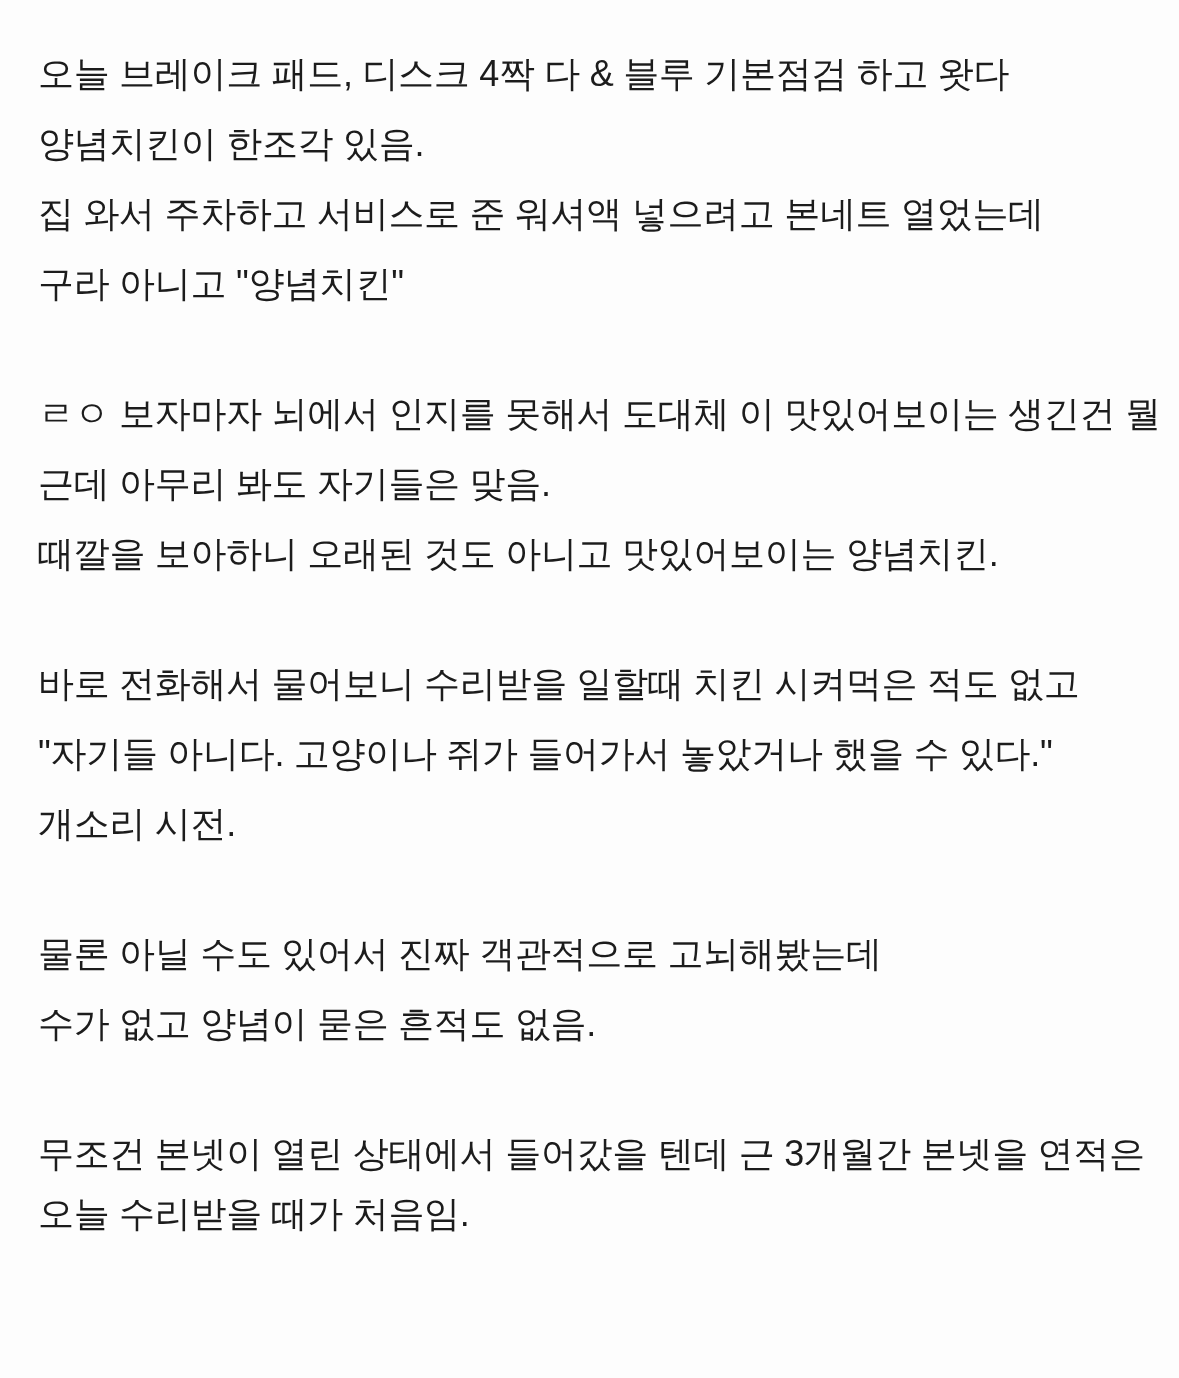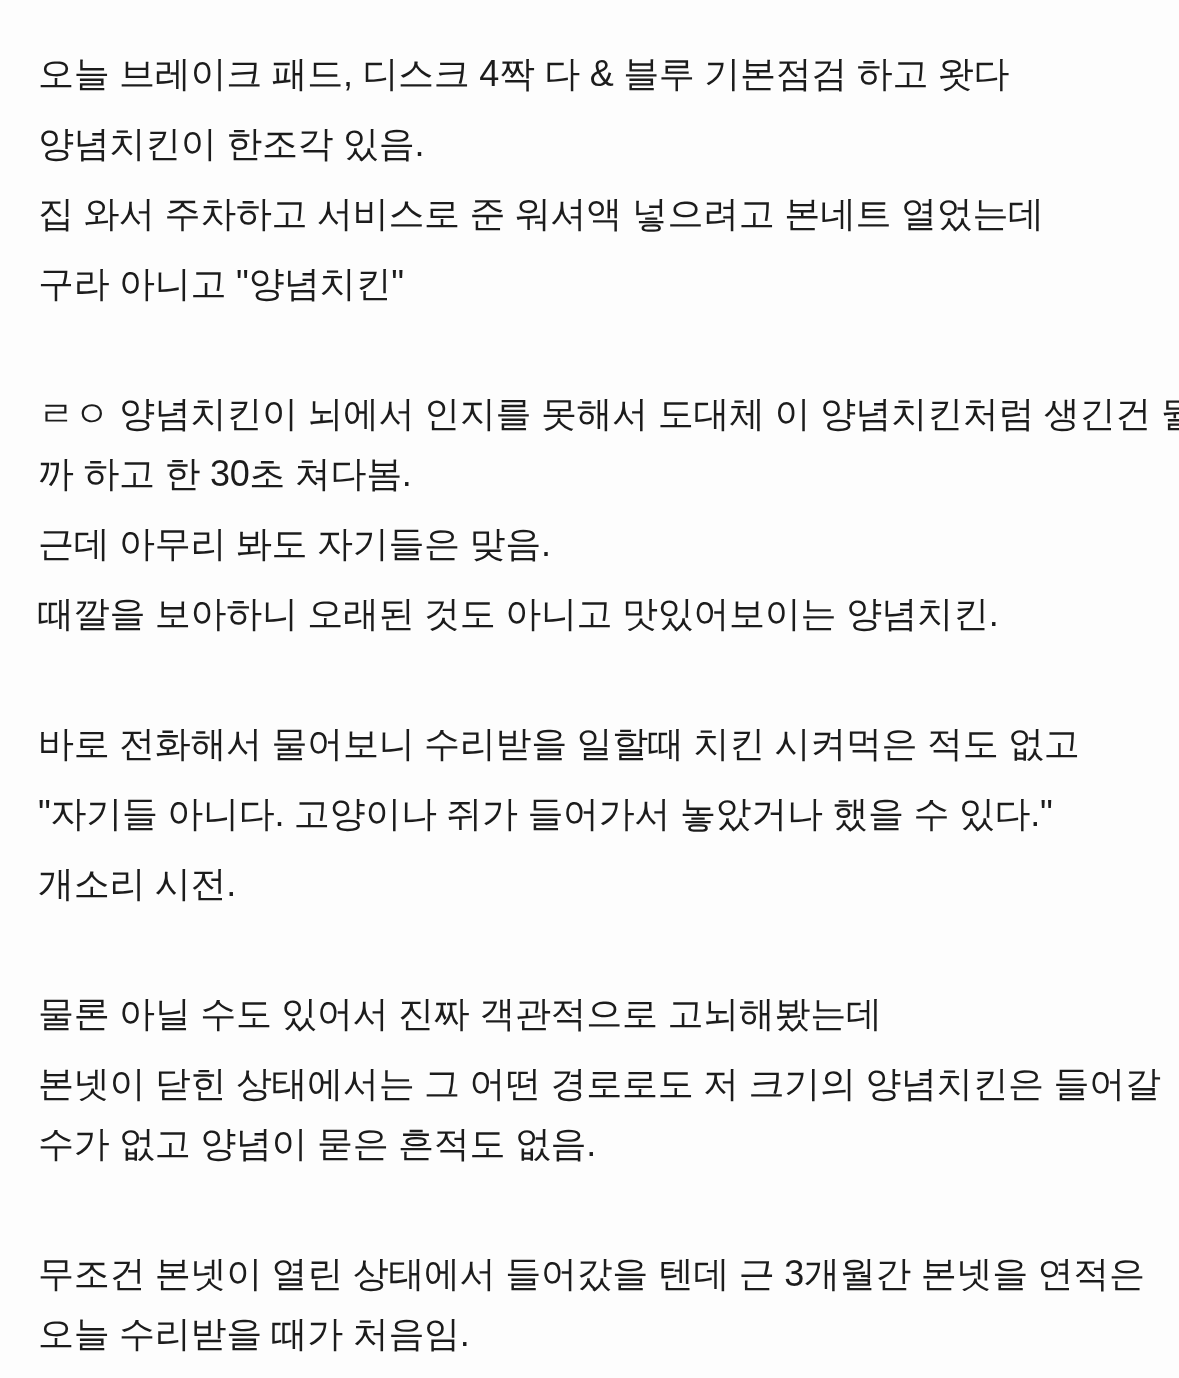--- a/index.html
+++ b/index.html
@@ -55,22 +55,21 @@
       </p>
       <p class="para">
         <span class="line">집 와서 주차하고 서비스로 준 워셔액 넣으려고 본네트 열었는데</span>
       </p>
       <p class="para">
         <span class="line">구라 아니고 "양념치킨"</span>
       </p>
     </div>
     <div class="section">
       <p class="para">
-        <span class="line">ㄹㅇ 양념치킨이 뇌에서 인지를 못해서 도대체 이 양념치킨처럼 생긴건 뭘</span>
-        <span class="line">까 하고 한 30초 쳐다봄.</span>
+        <span class="line">ㄹㅇ 보자마자 뇌에서 인지를 못해서 도대체 이 맛있어보이는 생긴건 뭘</span>
       </p>
       <p class="para">
         <span class="line">근데 아무리 봐도 자기들은 맞음.</span>
       </p>
       <p class="para">
         <span class="line">때깔을 보아하니 오래된 것도 아니고 맛있어보이는 양념치킨.</span>
       </p>
     </div>
     <div class="section">
       <p class="para">
@@ -81,21 +80,20 @@
       </p>
       <p class="para">
         <span class="line">개소리 시전.</span>
       </p>
     </div>
     <div class="section">
       <p class="para">
         <span class="line">물론 아닐 수도 있어서 진짜 객관적으로 고뇌해봤는데</span>
       </p>
       <p class="para">
-        <span class="line">본넷이 닫힌 상태에서는 그 어떤 경로로도 저 크기의 양념치킨은 들어갈</span>
         <span class="line">수가 없고 양념이 묻은 흔적도 없음.</span>
       </p>
     </div>
     <div class="section">
       <p class="para">
         <span class="line">무조건 본넷이 열린 상태에서 들어갔을 텐데 근 3개월간 본넷을 연적은</span>
         <span class="line">오늘 수리받을 때가 처음임.</span>
       </p>
     </div>
   </div>

